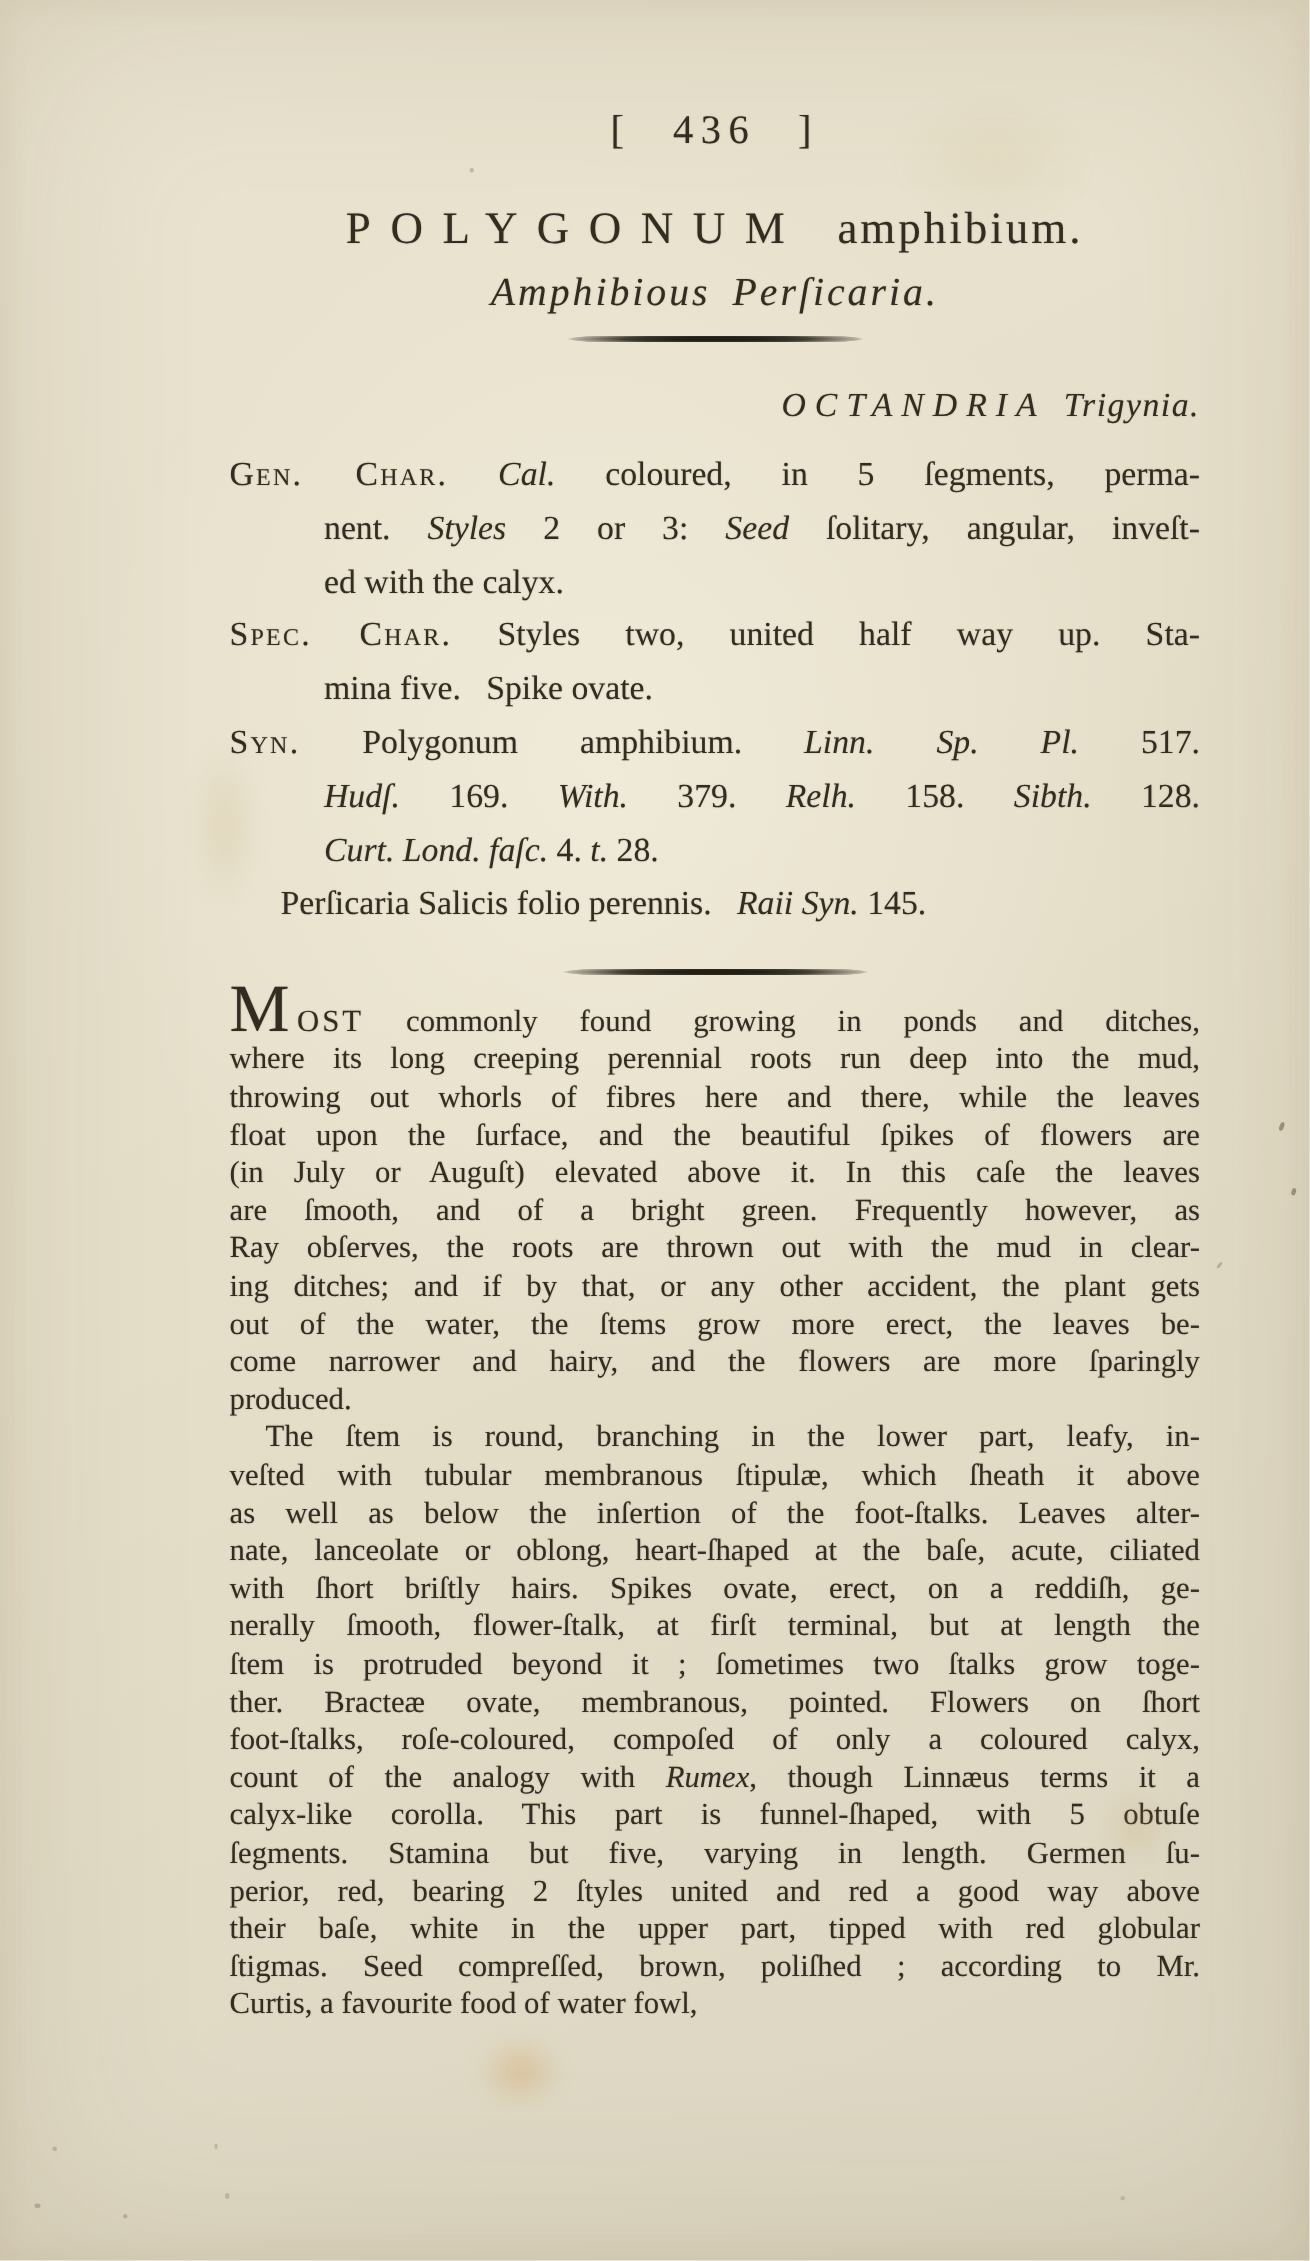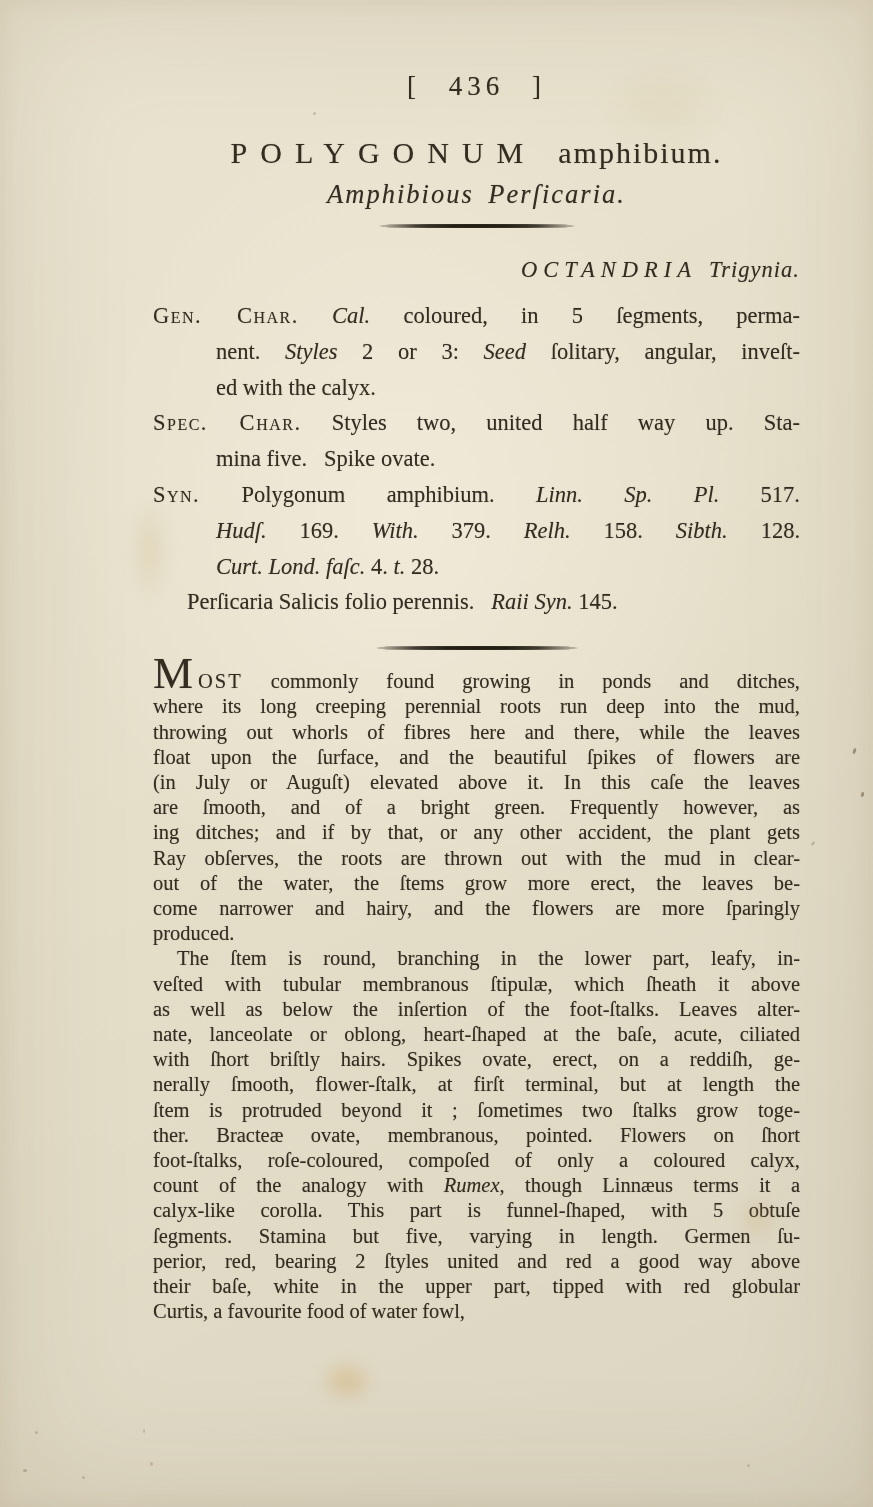--- a/index.html
+++ b/index.html
@@ -90,39 +90,40 @@
 
     <div class="rule rule2"></div>
 
     <div class="bodytext" id="bodytext">
         <div class="bline"><span class="dropM">M</span><span class="capsOST">OST</span><span> commonly found growing in ponds and ditches,</span></div>
         <div class="bline"><span>where its long creeping perennial roots run deep into the mud,</span></div>
         <div class="bline"><span>throwing out whorls of fibres here and there, while the leaves</span></div>
         <div class="bline"><span>float upon the ſurface, and the beautiful ſpikes of flowers are</span></div>
         <div class="bline"><span>(in July or Auguſt) elevated above it. In this caſe the leaves</span></div>
         <div class="bline"><span>are ſmooth, and of a bright green. Frequently however, as</span></div>
+        <div class="bline"><span>Ray obſerves, the roots are thrown out with the mud in clear-</span></div>
         <div class="bline"><span>ing ditches; and if by that, or any other accident, the plant gets</span></div>
-        <div class="bline"><span>Ray obſerves, the roots are thrown out with the mud in clear-</span></div>
         <div class="bline"><span>out of the water, the ſtems grow more erect, the leaves be-</span></div>
         <div class="bline"><span>come narrower and hairy, and the flowers are more ſparingly</span></div>
         <div class="bline noj"><span>produced.</span></div>
         <div class="bline ind"><span>The ſtem is round, branching in the lower part, leafy, in-</span></div>
         <div class="bline"><span>veſted with tubular membranous ſtipulæ, which ſheath it above</span></div>
         <div class="bline"><span>as well as below the inſertion of the foot-ſtalks. Leaves alter-</span></div>
         <div class="bline"><span>nate, lanceolate or oblong, heart-ſhaped at the baſe, acute, ciliated</span></div>
         <div class="bline"><span>with ſhort briſtly hairs. Spikes ovate, erect, on a reddiſh, ge-</span></div>
         <div class="bline"><span>nerally ſmooth, flower-ſtalk, at firſt terminal, but at length the</span></div>
         <div class="bline"><span>ſtem is protruded beyond it ; ſometimes two ſtalks grow toge-</span></div>
         <div class="bline"><span>ther. Bracteæ ovate, membranous, pointed. Flowers on ſhort</span></div>
         <div class="bline"><span>foot-ſtalks, roſe-coloured, compoſed of only a coloured calyx,</span></div>
         <div class="bline"><span>count of the analogy with </span><span class="it">Rumex</span><span>, though Linnæus terms it a</span></div>
         <div class="bline"><span>calyx-like corolla. This part is funnel-ſhaped, with 5 obtuſe</span></div>
         <div class="bline"><span>ſegments. Stamina but five, varying in length. Germen ſu-</span></div>
         <div class="bline"><span>perior, red, bearing 2 ſtyles united and red a good way above</span></div>
         <div class="bline"><span>their baſe, white in the upper part, tipped with red globular</span></div>
+        <div class="bline"><span>ſtigmas. Seed compreſſed, brown, poliſhed ; according to Mr.</span></div>
         <div class="bline noj"><span>Curtis, a favourite food of water fowl,</span></div>
       </div>
   </div>
 
   <div class="stain s1"></div>
   <div class="stain s2"></div>
   <div class="stain s3"></div>
   <div class="stain s4"></div>
 
   <div class="speck" style="left:853px;top:748px;width:3px;height:6px;transform:rotate(20deg);"></div>

